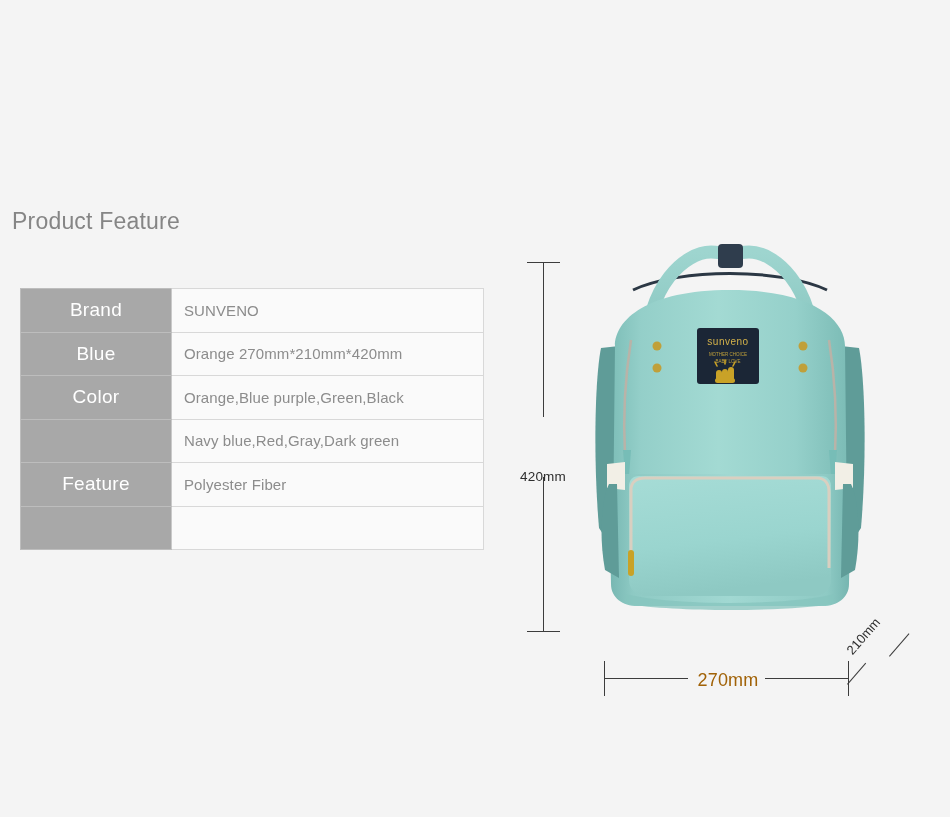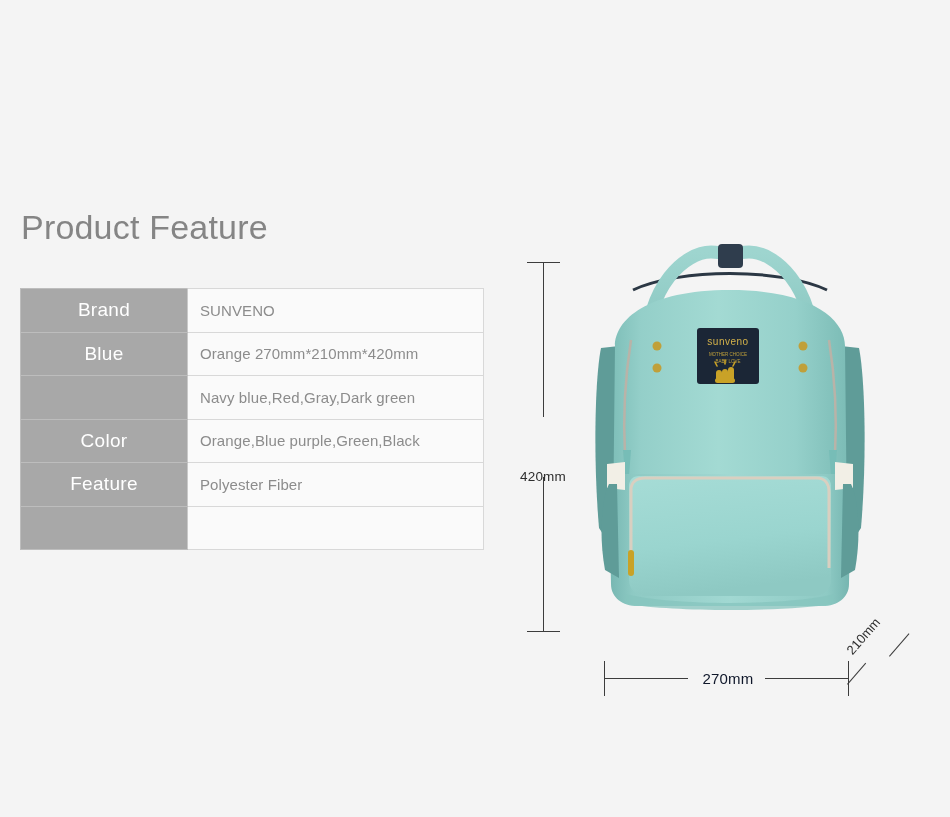--- a/index.html
+++ b/index.html
@@ -17,42 +17,42 @@
   }
   .page {
     position: relative;
     width: 950px;
     height: 817px;
   }
 
   
   .page-title {
     position: absolute;
-    left: 21px;
+    left: 12px;
     top: 208px;
-    font-size: 34px;
+    font-size: 23px;
     letter-spacing: 0.2px;
     color: #858585;
     font-weight: 400;
     white-space: nowrap;
   }
 
   
   .spec-table {
     position: absolute;
     left: 20px;
     top: 288px;
     width: 464px;
     border-collapse: collapse;
     table-layout: fixed;
   }
   .spec-table tr { height: 43.5px; }
   .spec-table td {
     border: 1px solid #d8d8d8;
-    padding: 8px;
+    padding: 0;
     vertical-align: middle;
   }
   td.label-cell {
     width: 150px;
     background: #a8a8a8;
     color: #ffffff;
     font-size: 19px;
     text-align: center;
     border-right: 1px solid #c9c9c9;
     border-top-color: #bdbdbd;
@@ -131,22 +131,22 @@
   }
   .dim-horizontal .cap.start { left: 0; }
   .dim-horizontal .cap.end { right: 0; }
 
   .dim-label-h {
     position: absolute;
     left: 663px;
     top: 670px;
     width: 130px;
     text-align: center;
-    font-size: 15px;
-    color: #0f172a;
+    font-size: 18px;
+    color: #a16207;
     letter-spacing: 0.2px;
   }
 
   .dim-diagonal {
     position: absolute;
     left: 845px;
     top: 622px;
     width: 74px;
     height: 66px;
   }
@@ -205,26 +205,26 @@
     <tbody>
       <tr>
         <td class="label-cell">Brand</td>
         <td class="value-cell">SUNVENO</td>
       </tr>
       <tr>
         <td class="label-cell">Blue</td>
         <td class="value-cell">Orange 270mm*210mm*420mm</td>
       </tr>
       <tr>
+        <td class="label-cell">Color</td>
+        <td class="value-cell">Orange,Blue purple,Green,Black</td>
+      </tr>
+      <tr>
         <td class="label-cell"></td>
         <td class="value-cell">Navy blue,Red,Gray,Dark green</td>
-      </tr>
-      <tr>
-        <td class="label-cell">Color</td>
-        <td class="value-cell">Orange,Blue purple,Green,Black</td>
       </tr>
       <tr>
         <td class="label-cell">Feature</td>
         <td class="value-cell">Polyester Fiber</td>
       </tr>
       <tr>
         <td class="label-cell"></td>
         <td class="value-cell"></td>
       </tr>
     </tbody>

